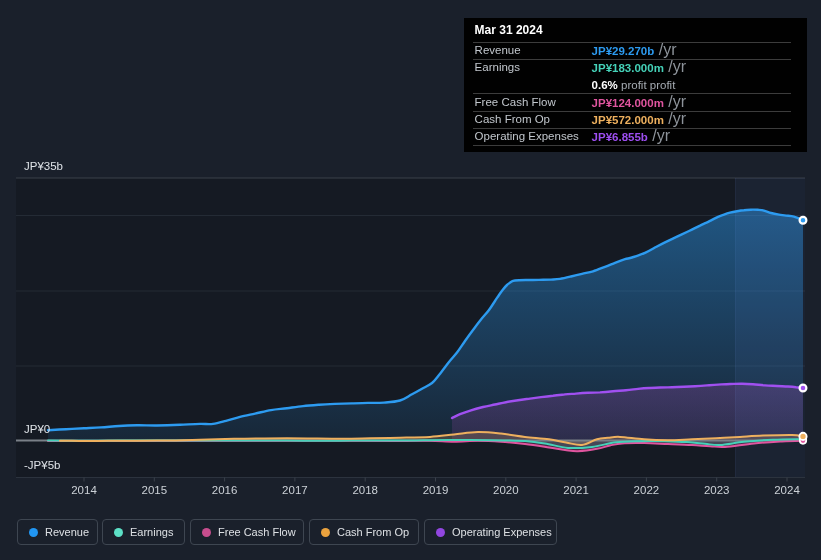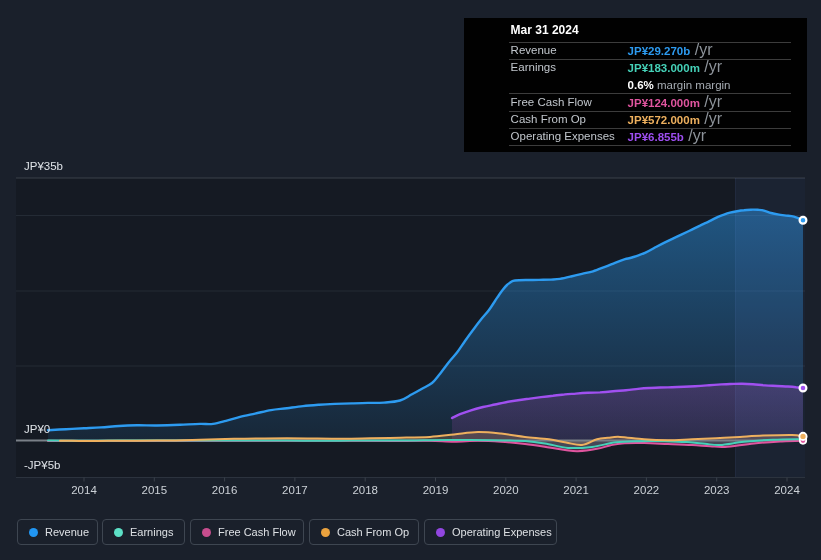--- a/index.html
+++ b/index.html
@@ -1,19 +1,19 @@
 <!DOCTYPE html>
 <html><head>
 <meta charset="utf-8">
 <style>
   html,body{margin:0;padding:0;}
   body{width:821px;height:560px;background:#1a202b;font-family:"Liberation Sans",sans-serif;position:relative;overflow:hidden;}
   .abs{position:absolute;}
   #tip{position:absolute;left:464px;top:18px;width:343px;height:134px;background:#010101;}
-  .trow{position:absolute;left:9px;right:16px;border-bottom:1px solid #3c3c3c;margin-left:36px;}
+  .trow{position:absolute;left:9px;right:16px;border-bottom:1px solid #3c3c3c;}
   .tl{position:absolute;left:1.6px;top:50%;transform:translateY(-50%);font-size:11.5px;color:#c2c7cd;}
   .tv{position:absolute;left:118.6px;top:50%;transform:translateY(-50%);font-size:11.5px;font-weight:bold;white-space:nowrap;}
   .yr{font-weight:normal;color:#8d939a;font-size:16px;}
   .lg{position:absolute;top:519px;height:26px;box-sizing:border-box;border:1px solid #3e4651;border-radius:4px;display:flex;align-items:center;padding:0 0 0 11px;}
   .dot{width:9px;height:9px;border-radius:50%;margin-right:7px;flex:0 0 auto;}
   .lt{font-size:11px;color:#dde0e4;white-space:nowrap;}
 </style>
 </head>
 <body>
 <svg class="abs" style="left:0;top:0" width="821" height="560" viewBox="0 0 821 560">
@@ -86,21 +86,21 @@
     </div>
   <div class="trow" style="top:23.6px;height:17.2px;">
       <span class="tl">Revenue</span>
       <span class="tv" style="color:#2d9bf0;">JP¥29.270b<span class="yr"> /yr</span></span>
     </div>
   <div class="trow" style="top:40.8px;height:17.2px;border-bottom:none;">
       <span class="tl">Earnings</span>
       <span class="tv" style="color:#45d1b8;text-align:right;">JP¥183.000m<span class="yr"> /yr</span></span>
     </div>
   <div class="trow" style="top:58px;height:17.3px;">
-      <span class="tv" style="color:#fff;">0.6%<span class="yr" style="color:#a6acb3;font-size:11.5px;"> margin margin</span></span>
+      <span class="tv" style="color:#fff;">0.6%<span class="yr" style="color:#a6acb3;font-size:11.5px;"> profit profit</span></span>
     </div>
   <div class="trow" style="top:75.3px;height:17.3px;">
       <span class="tl">Free Cash Flow</span>
       <span class="tv" style="color:#e0559f;">JP¥124.000m<span class="yr"> /yr</span></span>
     </div>
   <div class="trow" style="top:92.6px;height:17.0px;">
       <span class="tl">Cash From Op</span>
       <span class="tv" style="color:#eeb05e;">JP¥572.000m<span class="yr"> /yr</span></span>
     </div>
   <div class="trow" style="top:109.6px;height:17.0px;">

